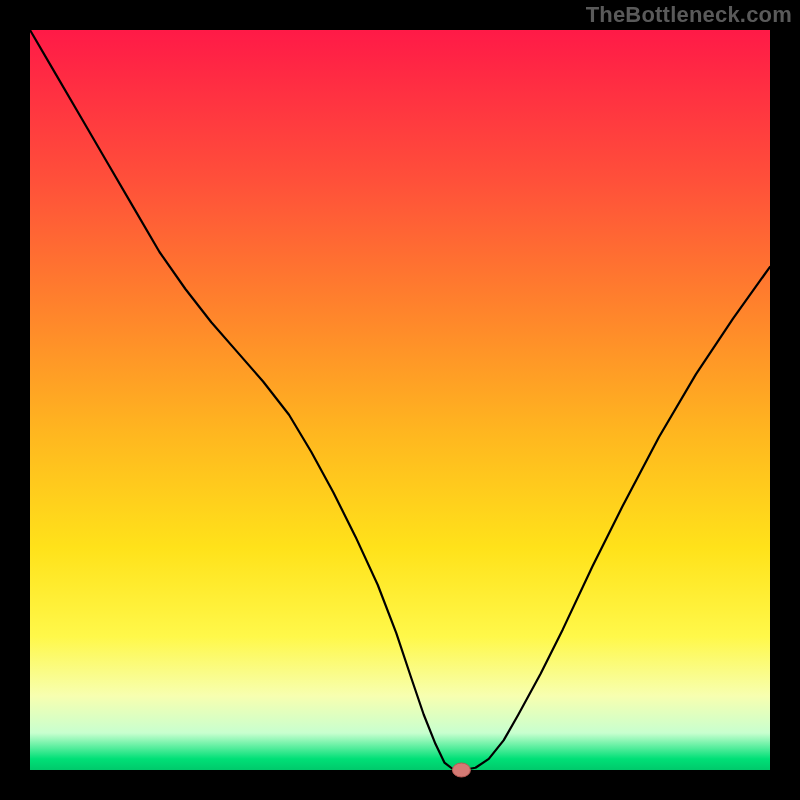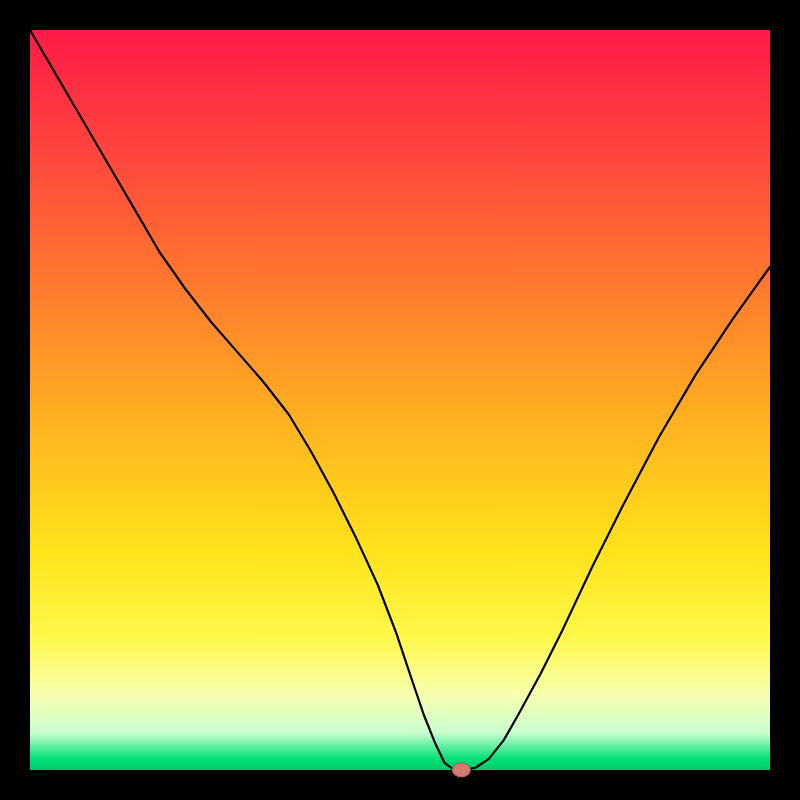--- a/index.html
+++ b/index.html
@@ -24,20 +24,21 @@
     z-index: 10;
   }
   svg {
     display: block;
   }
 </style>
 </head>
 <body>
 
 <div class="chart-container">
+  <div class="watermark">TheBottleneck.com</div>
   <svg id="chart-svg" width="800" height="800" viewBox="0 0 800 800">
     <defs>
       <linearGradient id="bg-grad" x1="0" y1="0" x2="0" y2="1">
           <stop offset="0%" stop-color="#ff1a47"></stop>
           <stop offset="20%" stop-color="#ff4f3a"></stop>
           <stop offset="40%" stop-color="#ff8a2a"></stop>
           <stop offset="55.00000000000001%" stop-color="#ffb81f"></stop>
           <stop offset="70%" stop-color="#ffe21a"></stop>
           <stop offset="82%" stop-color="#fff84a"></stop>
           <stop offset="90%" stop-color="#f7ffb0"></stop>

